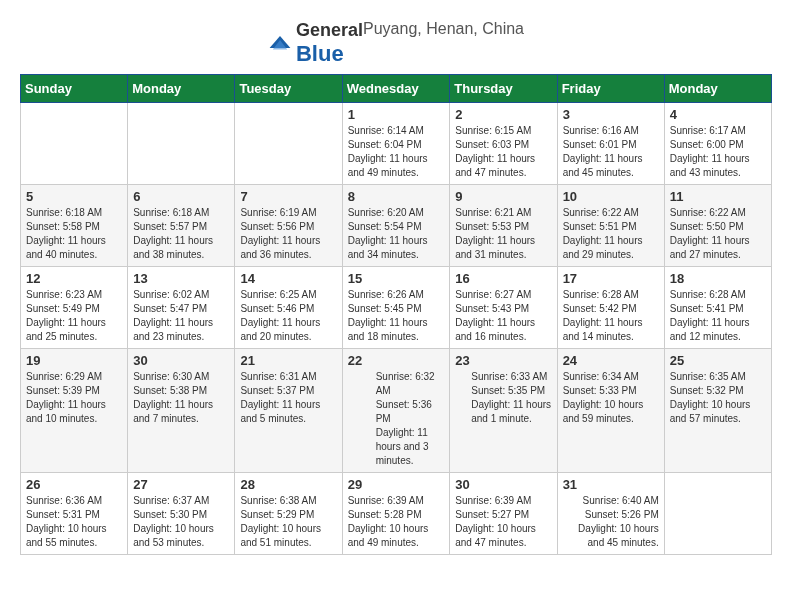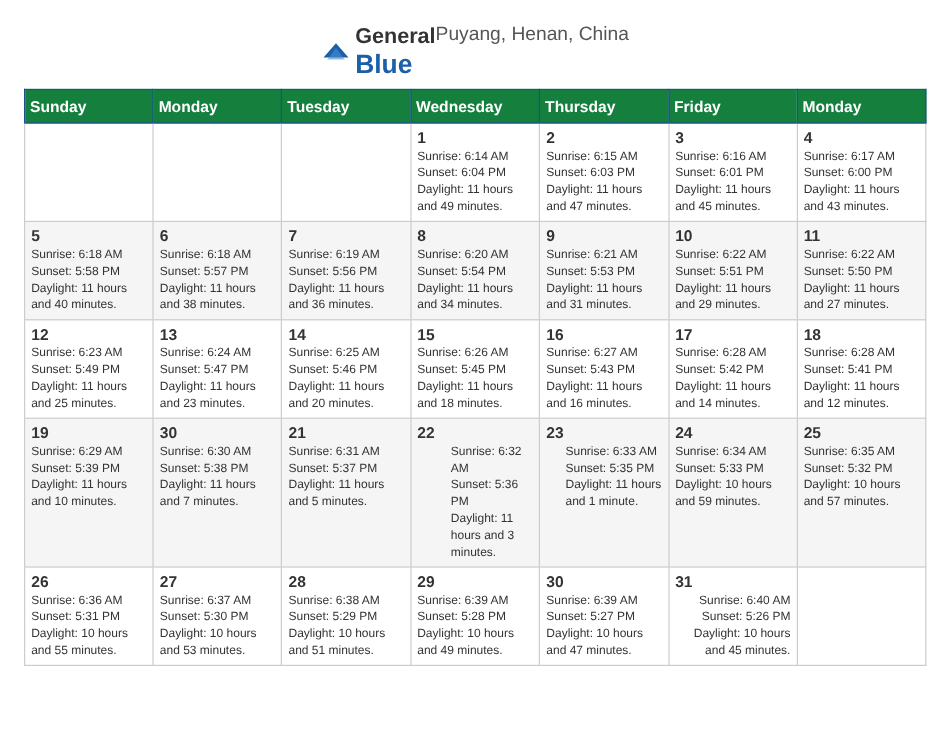--- a/index.html
+++ b/index.html
@@ -197,21 +197,21 @@
       </tr>
       <tr>
         <td>
           <span class="day-number">12</span>
           <div class="day-info" style="white-space: pre-line;">Sunrise: 6:23 AM
 Sunset: 5:49 PM
 Daylight: 11 hours and 25 minutes.</div>
         </td>
         <td>
           <span class="day-number">13</span>
-          <div class="day-info" style="white-space: pre-line;">Sunrise: 6:24 AM
+          <div class="day-info" style="white-space: pre-line;">Sunrise: 6:02 AM
 Sunset: 5:47 PM
 Daylight: 11 hours and 23 minutes.</div>
         </td>
         <td>
           <span class="day-number">14</span>
           <div class="day-info" style="white-space: pre-line;">Sunrise: 6:25 AM
 Sunset: 5:46 PM
 Daylight: 11 hours and 20 minutes.</div>
         </td>
         <td>

